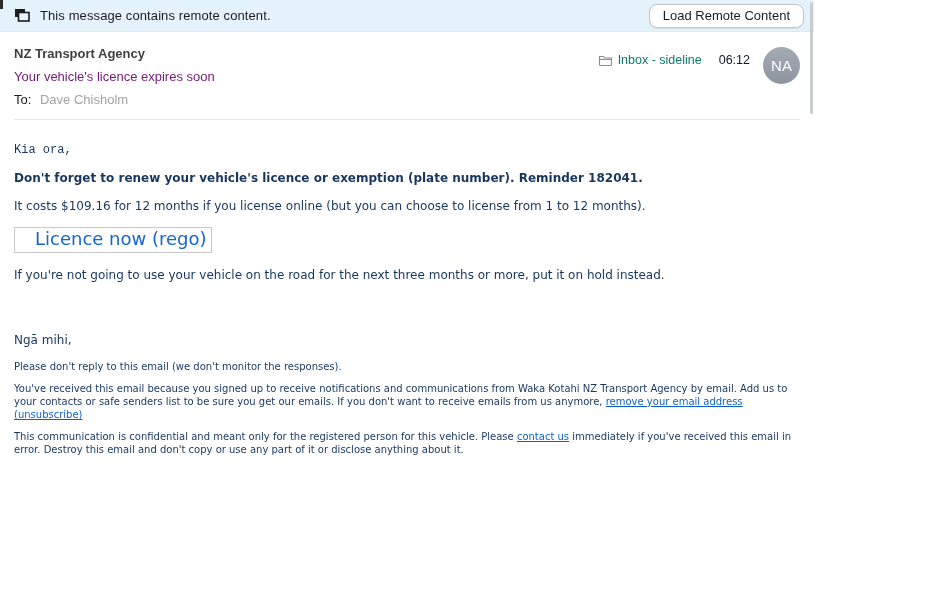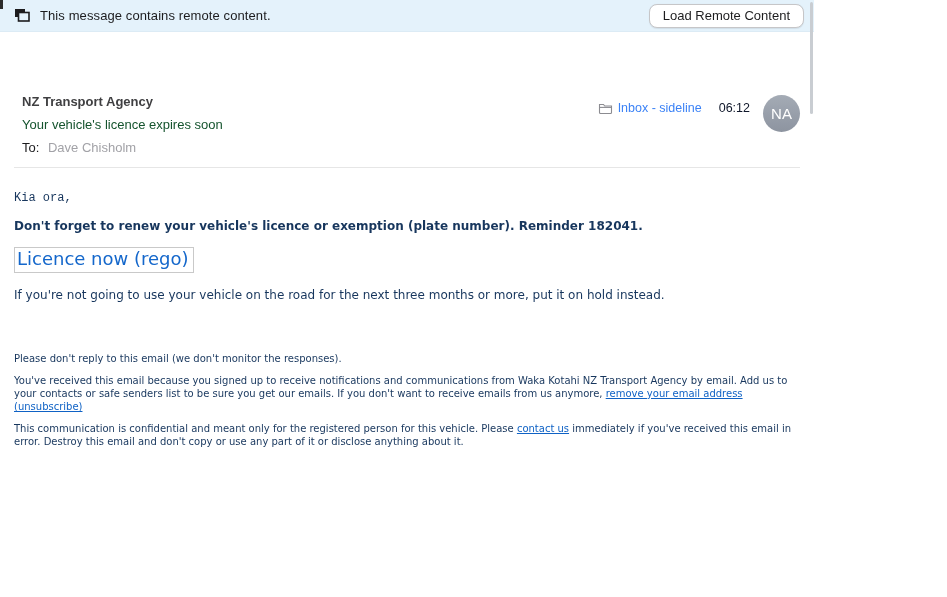--- a/index.html
+++ b/index.html
@@ -44,53 +44,52 @@
     border-radius: 8px;
     padding: 3px 13px 4px;
     margin-right: 2px;
     box-shadow: 0 0.5px 1px rgba(0,0,0,0.08);
     cursor: pointer;
   }
   
   .header {
     display: flex;
     align-items: flex-start;
-    padding: 14px 14px 11px 22px;
-    margin-top: 48px;
+    padding: 14px 14px 11px 14px;
   }
   .header-left { flex: 1; min-width: 0; }
   .sender {
     font-size: 13px;
     font-weight: bold;
     color: #3f3f41;
     line-height: 16px;
     margin-bottom: 7px;
   }
   .subject {
     font-size: 13px;
-    color: #14532d;
+    color: #701a75;
     line-height: 16px;
     margin-bottom: 7px;
   }
   .to-line { font-size: 13px; line-height: 16px; }
   .to-label { color: #1c1c1e; margin-right: 5px; }
   .recipient { color: #a2a2a7; }
   .header-right {
     display: flex;
     align-items: flex-start;
     gap: 13px;
     padding-top: 1px;
   }
   .meta-row {
     display: flex;
     align-items: center;
     gap: 5px;
     margin-top: 6px;
   }
-  .mailbox { font-size: 12.5px; color: #3b82f6; text-align: right; }
+  .mailbox { font-size: 12.5px; color: #0f766e; text-align: right; }
   .time { font-size: 12.5px; color: #0f172a; margin-left: 12px; }
   .avatar {
     width: 37px; height: 37px;
     border-radius: 50%;
     background: linear-gradient(180deg, #a4abb5 0%, #8d94a0 100%);
     color: #ffffff;
     font-size: 15px;
     font-weight: normal;
     display: flex;
     align-items: center;
@@ -108,21 +107,21 @@
     color: #17365d;
     font-size: 12px;
   }
   .mail-body p { line-height: 16px; margin: 0 0 12px 0; }
   .p-greeting { margin-top: 11px !important; font-family: Liberation Mono, monospace; }
   .p-bold { font-weight: bold; }
   .p-hold { margin-bottom: 49px !important; }
   .img-placeholder {
     display: inline-block;
     border: 1px solid #c9c9c9;
-    padding: 0px 4px 2px 2px;
+    padding: 0px 4px 2px 20px;
     margin: 1px 0 14px 0;
     text-decoration: none;
     background: #ffffff;
   }
   .img-placeholder .big-link {
     font-size: 18px;
     color: #1467cb;
     line-height: 22px;
     text-decoration: none;
   }
@@ -189,29 +188,31 @@
       </div>
       <div class="avatar">NA</div>
     </div>
   </div>
 
   <div class="divider"></div>
 
   <div class="mail-body">
     <p class="p-greeting">Kia ora,</p>
     <p class="p-bold">Don't forget to renew your vehicle's licence or exemption (plate number). Reminder 182041.</p>
+    <p>It costs $109.16 for 12 months if you license online (but you can choose to license from 1 to 12 months).</p>
 
     <div>
       <a class="img-placeholder" href="#">
         <span class="big-link">Licence now (rego)</span>
       </a>
     </div>
 
     <p class="p-hold">If you're not going to use your vehicle on the road for the next three months or more, put it on hold instead.</p>
 
+    <p>Ngā mihi,</p>
 
 
     <div class="fineprint">
       <p>Please don't reply to this email (we don't monitor the responses).</p>
       <p><span>You've received this email because you signed up to receive notifications and communications from Waka Kotahi NZ Transport Agency by email. Add us to your contacts or safe senders list to be sure you get our emails. If you don't want to receive emails from us anymore, </span><span class="inline-link">remove your email address (unsubscribe)</span></p>
       <p><span>This communication is confidential and meant only for the registered person for this vehicle. Please </span><span class="inline-link">contact us</span><span> immediately if you've received this email in error. Destroy this email and don't copy or use any part of it or disclose anything about it.</span></p>
     </div>
   </div>
 
   <div class="scrollbar-thumb"></div>

